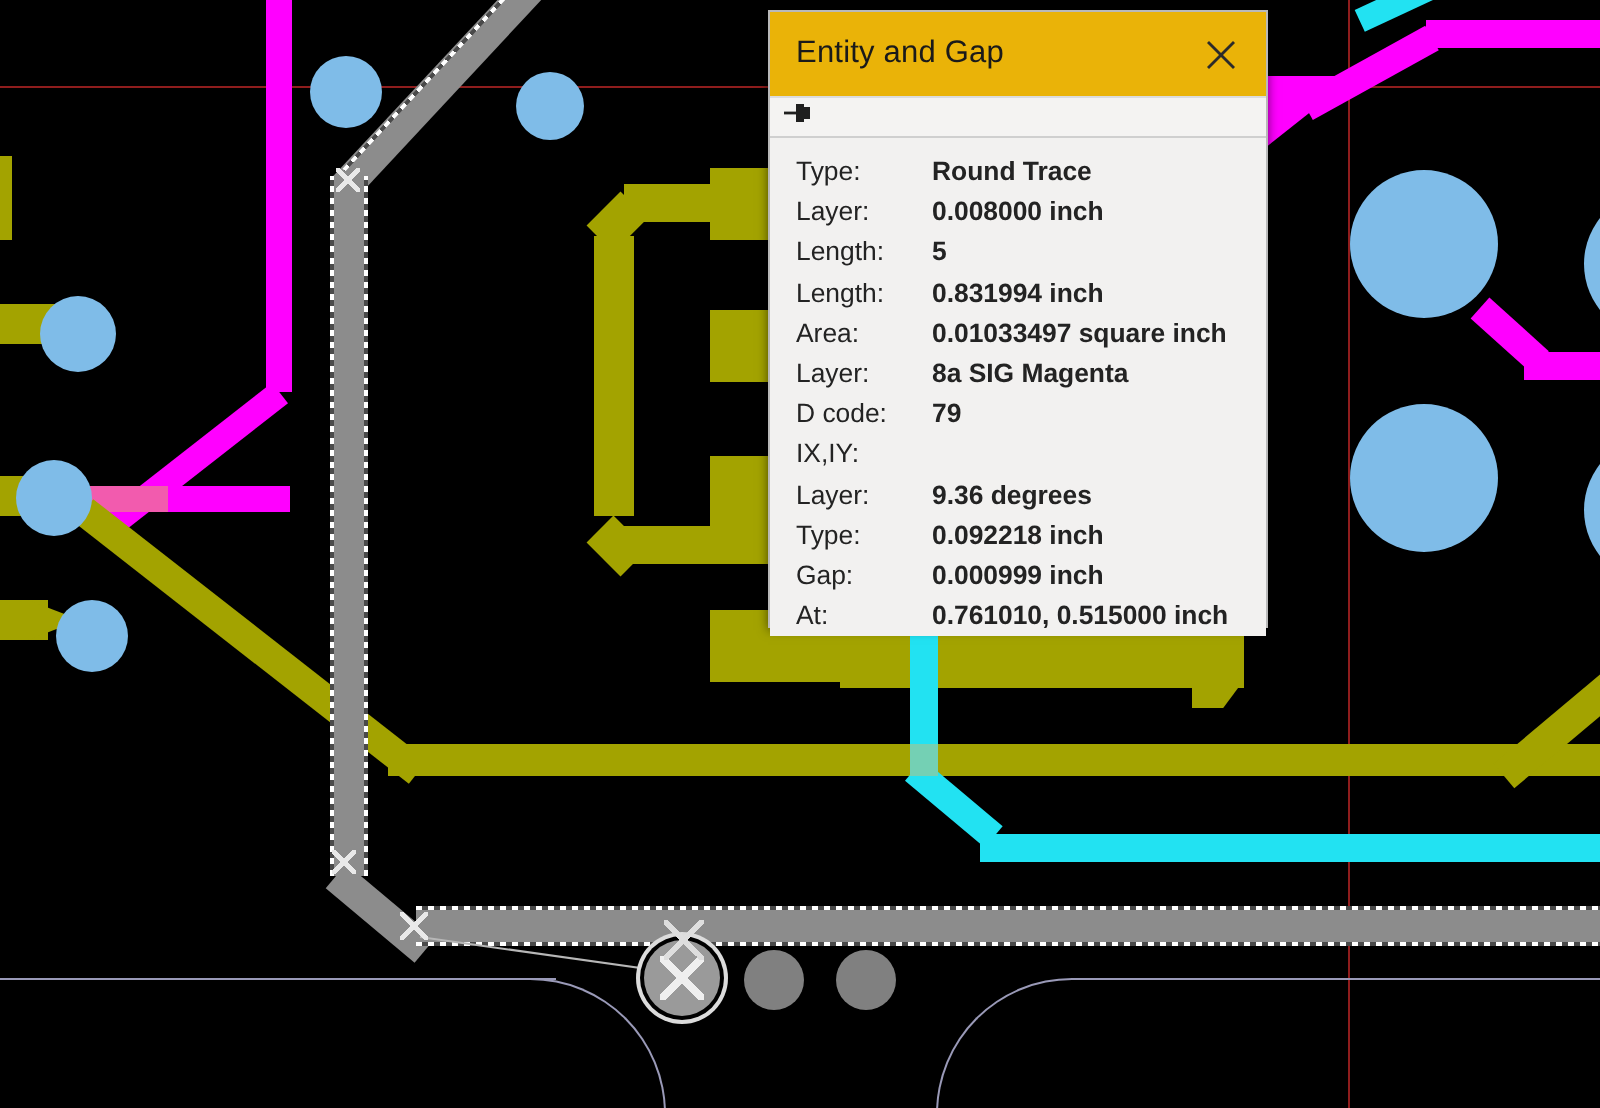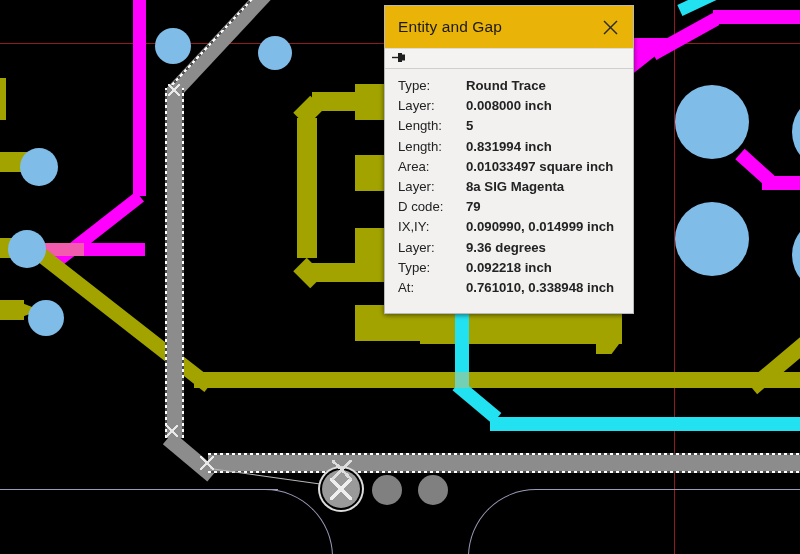--- a/index.html
+++ b/index.html
@@ -227,30 +227,33 @@
         <div class="row">
           <span class="k">Layer:</span>
           <span class="v">8a SIG Magenta</span>
         </div>
         <div class="row">
           <span class="k">D code:</span>
           <span class="v">79</span>
         </div>
         <div class="row">
           <span class="k">IX,IY:</span>
-          <span class="v">0.090990, 0.014999 inch</span>
         </div>
         <div class="row">
           <span class="k">Layer:</span>
           <span class="v">9.36 degrees</span>
         </div>
         <div class="row">
           <span class="k">Type:</span>
           <span class="v">0.092218 inch</span>
         </div>
         <div class="row">
+          <span class="k">Gap:</span>
+          <span class="v">0.000999 inch</span>
+        </div>
+        <div class="row">
           <span class="k">At:</span>
-          <span class="v">0.761010, 0.338948 inch</span>
+          <span class="v">0.761010, 0.515000 inch</span>
         </div>
       </div>
   </div>
 
 </div>
 
 </body></html>

